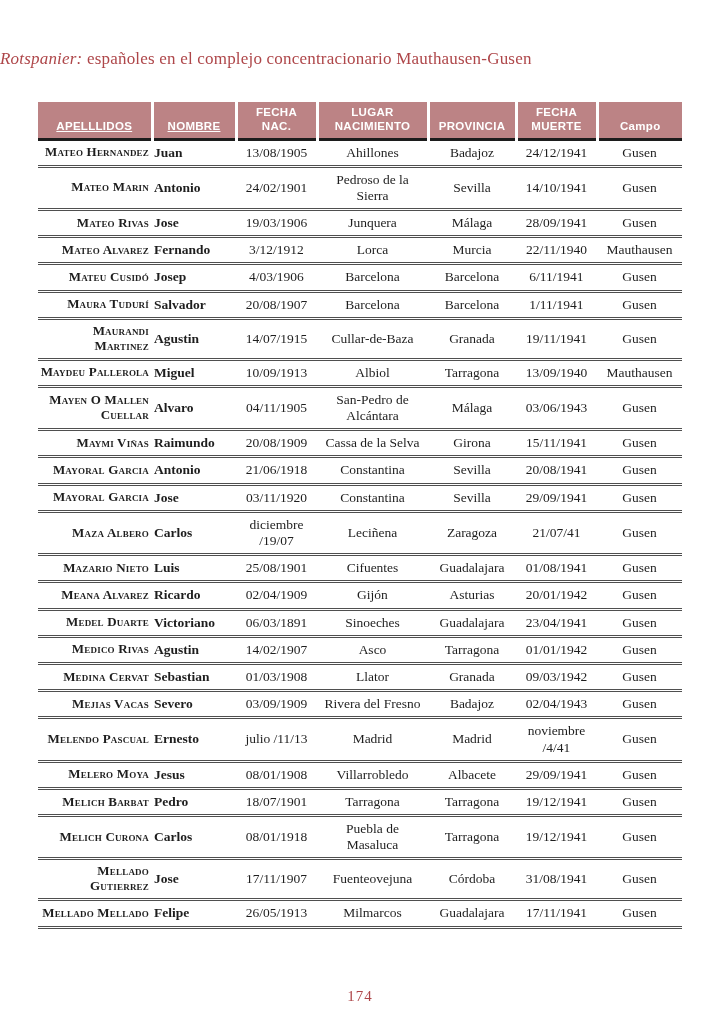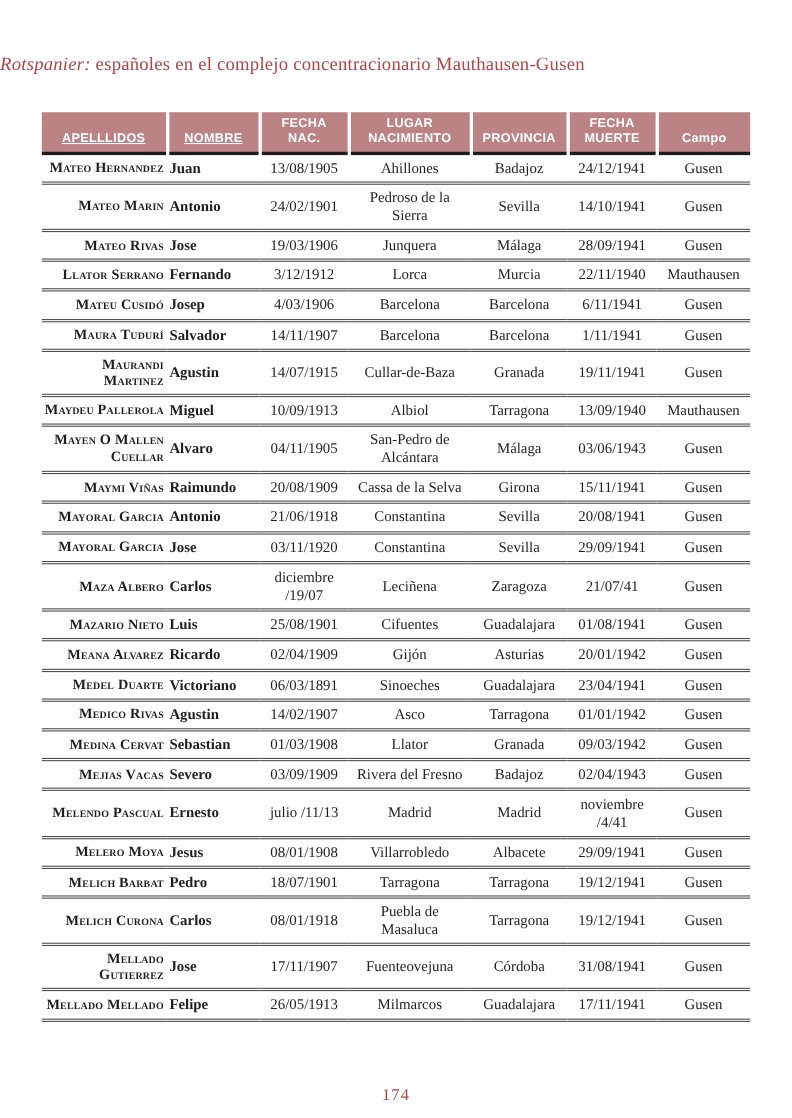--- a/index.html
+++ b/index.html
@@ -138,41 +138,41 @@
         <tr>
           <td class="c0">Mateo Rivas</td>
           <td class="c1">Jose</td>
           <td class="c2">19/03/1906</td>
           <td class="c3">Junquera</td>
           <td class="c4">Málaga</td>
           <td class="c5">28/09/1941</td>
           <td class="c6">Gusen</td>
         </tr>
         <tr>
-          <td class="c0">Llator Serrano</td>
+          <td class="c0">Mateo Alvarez</td>
           <td class="c1">Fernando</td>
           <td class="c2">3/12/1912</td>
           <td class="c3">Lorca</td>
           <td class="c4">Murcia</td>
           <td class="c5">22/11/1940</td>
           <td class="c6">Mauthausen</td>
         </tr>
         <tr>
           <td class="c0">Mateu Cusidó</td>
           <td class="c1">Josep</td>
           <td class="c2">4/03/1906</td>
           <td class="c3">Barcelona</td>
           <td class="c4">Barcelona</td>
           <td class="c5">6/11/1941</td>
           <td class="c6">Gusen</td>
         </tr>
         <tr>
           <td class="c0">Maura Tudurí</td>
           <td class="c1">Salvador</td>
-          <td class="c2">14/11/1907</td>
+          <td class="c2">20/08/1907</td>
           <td class="c3">Barcelona</td>
           <td class="c4">Barcelona</td>
           <td class="c5">1/11/1941</td>
           <td class="c6">Gusen</td>
         </tr>
         <tr>
           <td class="c0">Maurandi Martinez</td>
           <td class="c1">Agustin</td>
           <td class="c2">14/07/1915</td>
           <td class="c3">Cullar-de-Baza</td>

